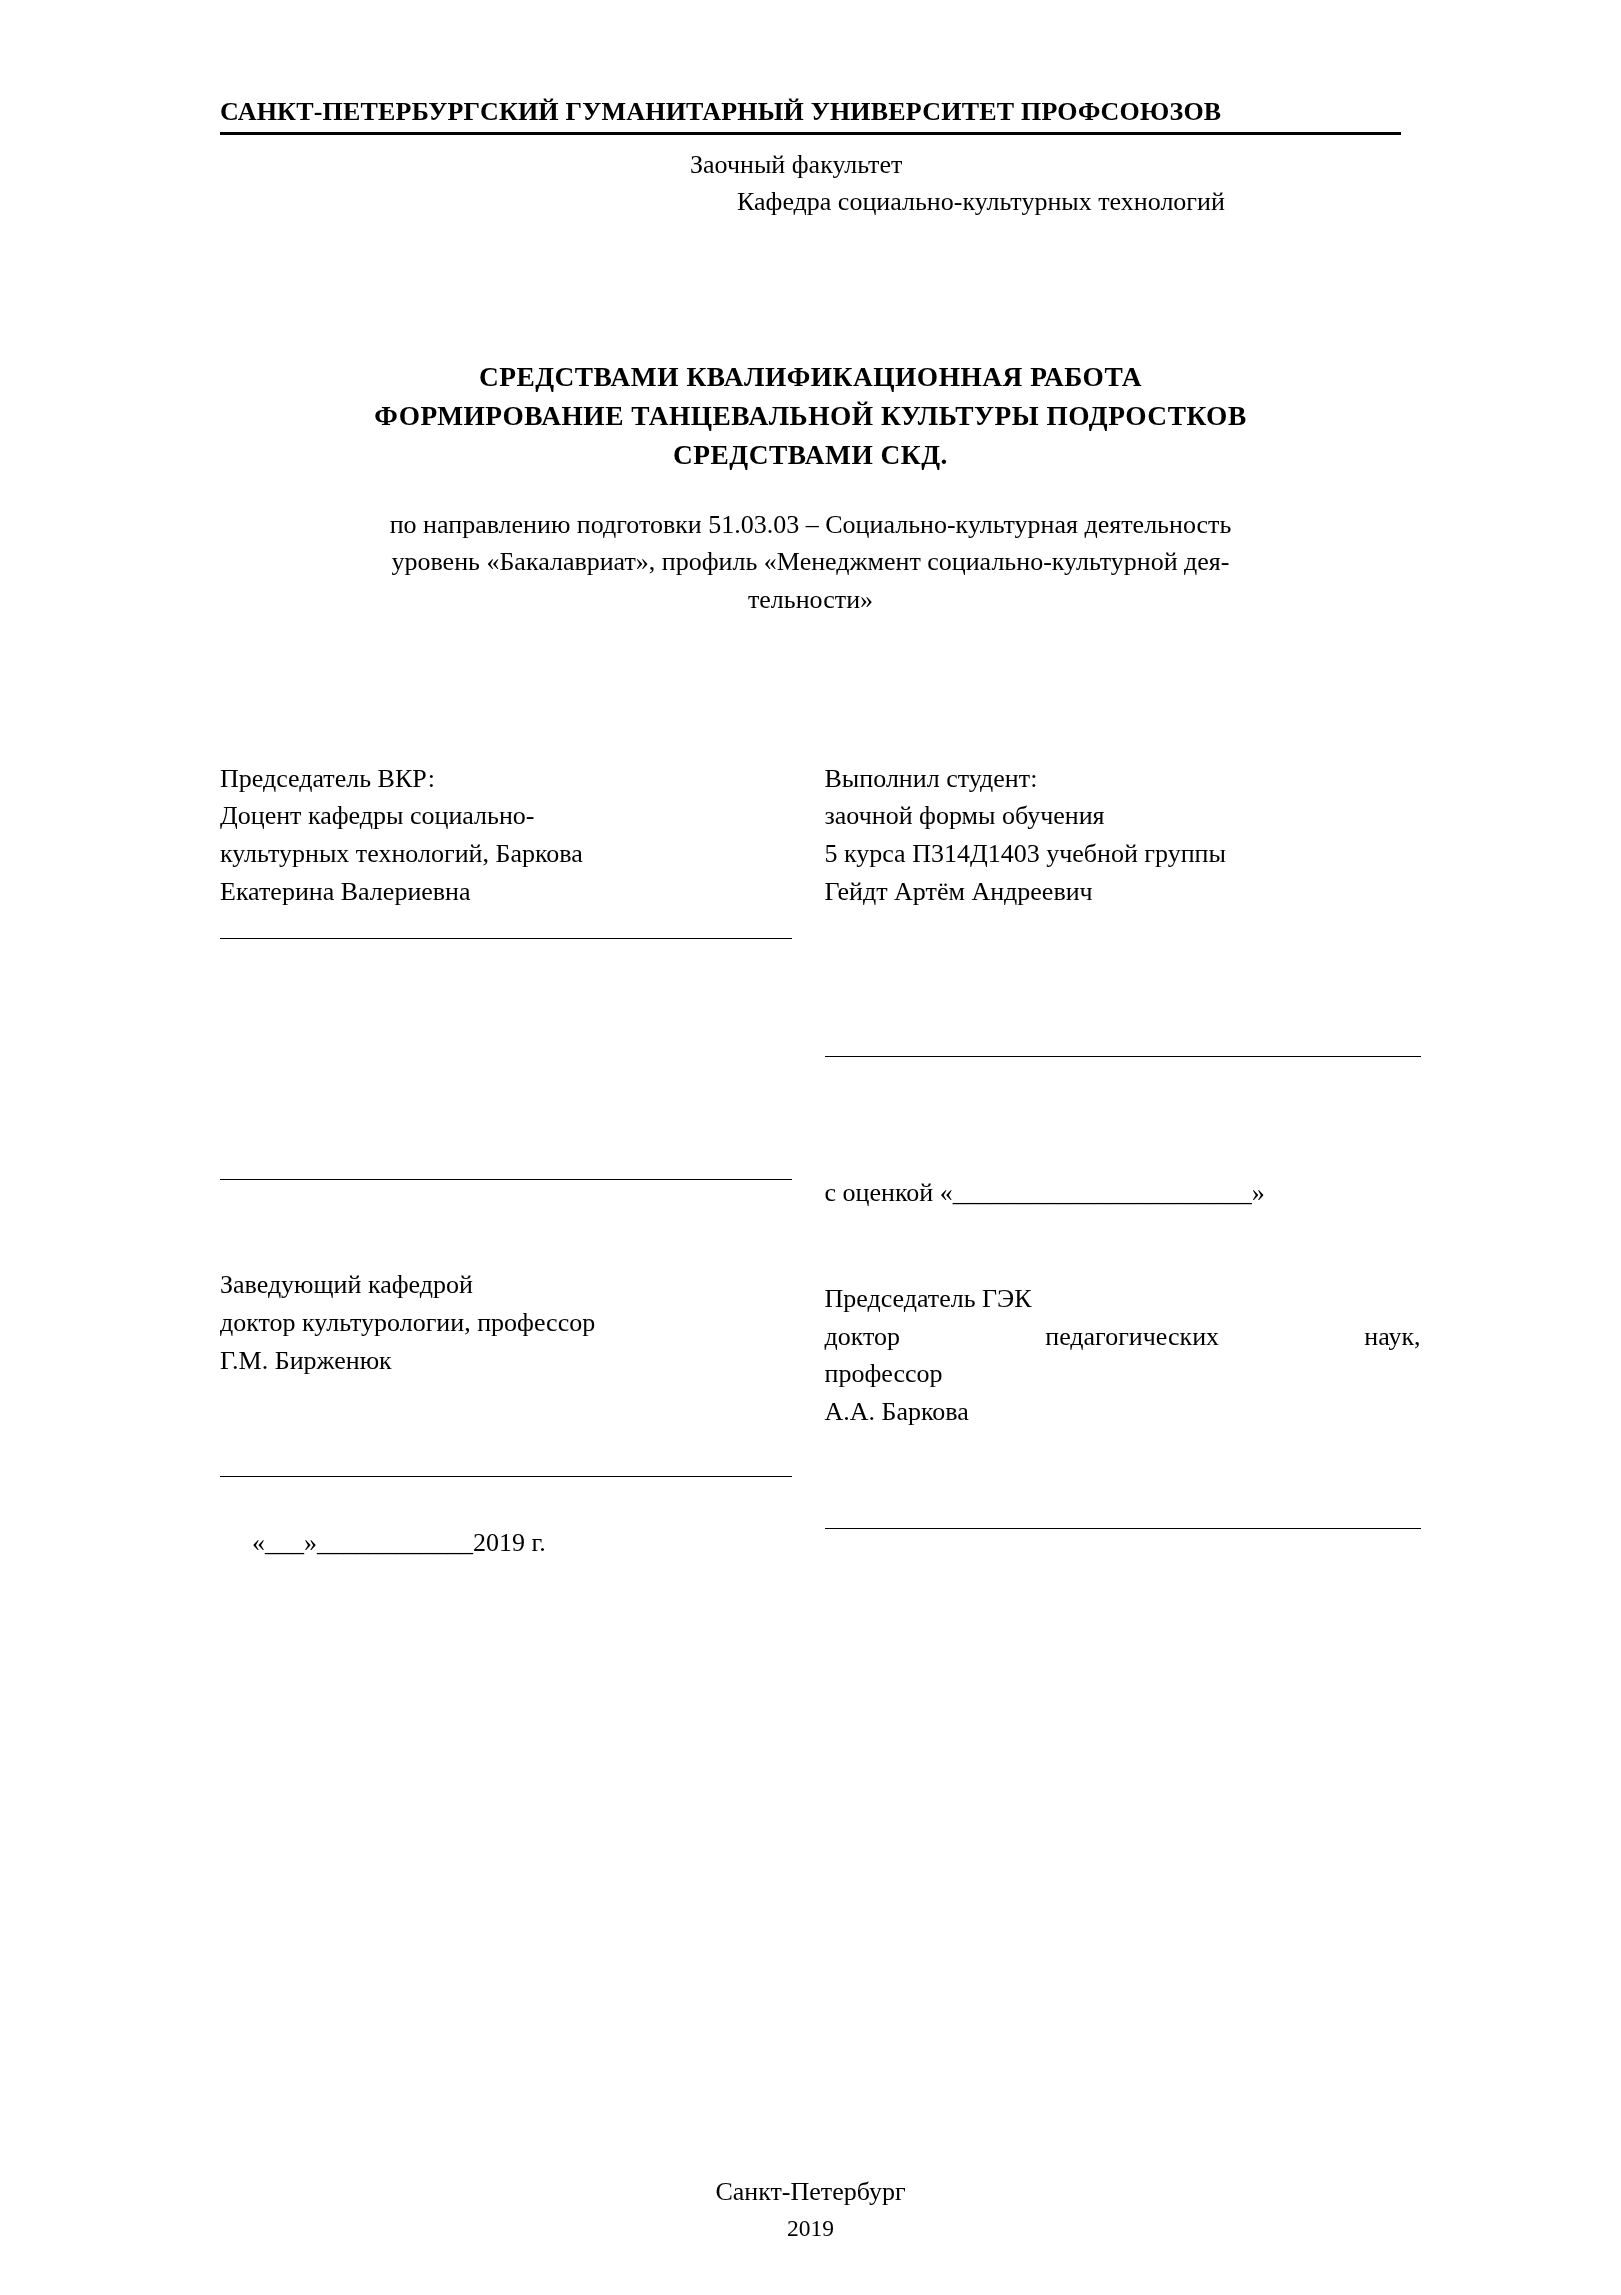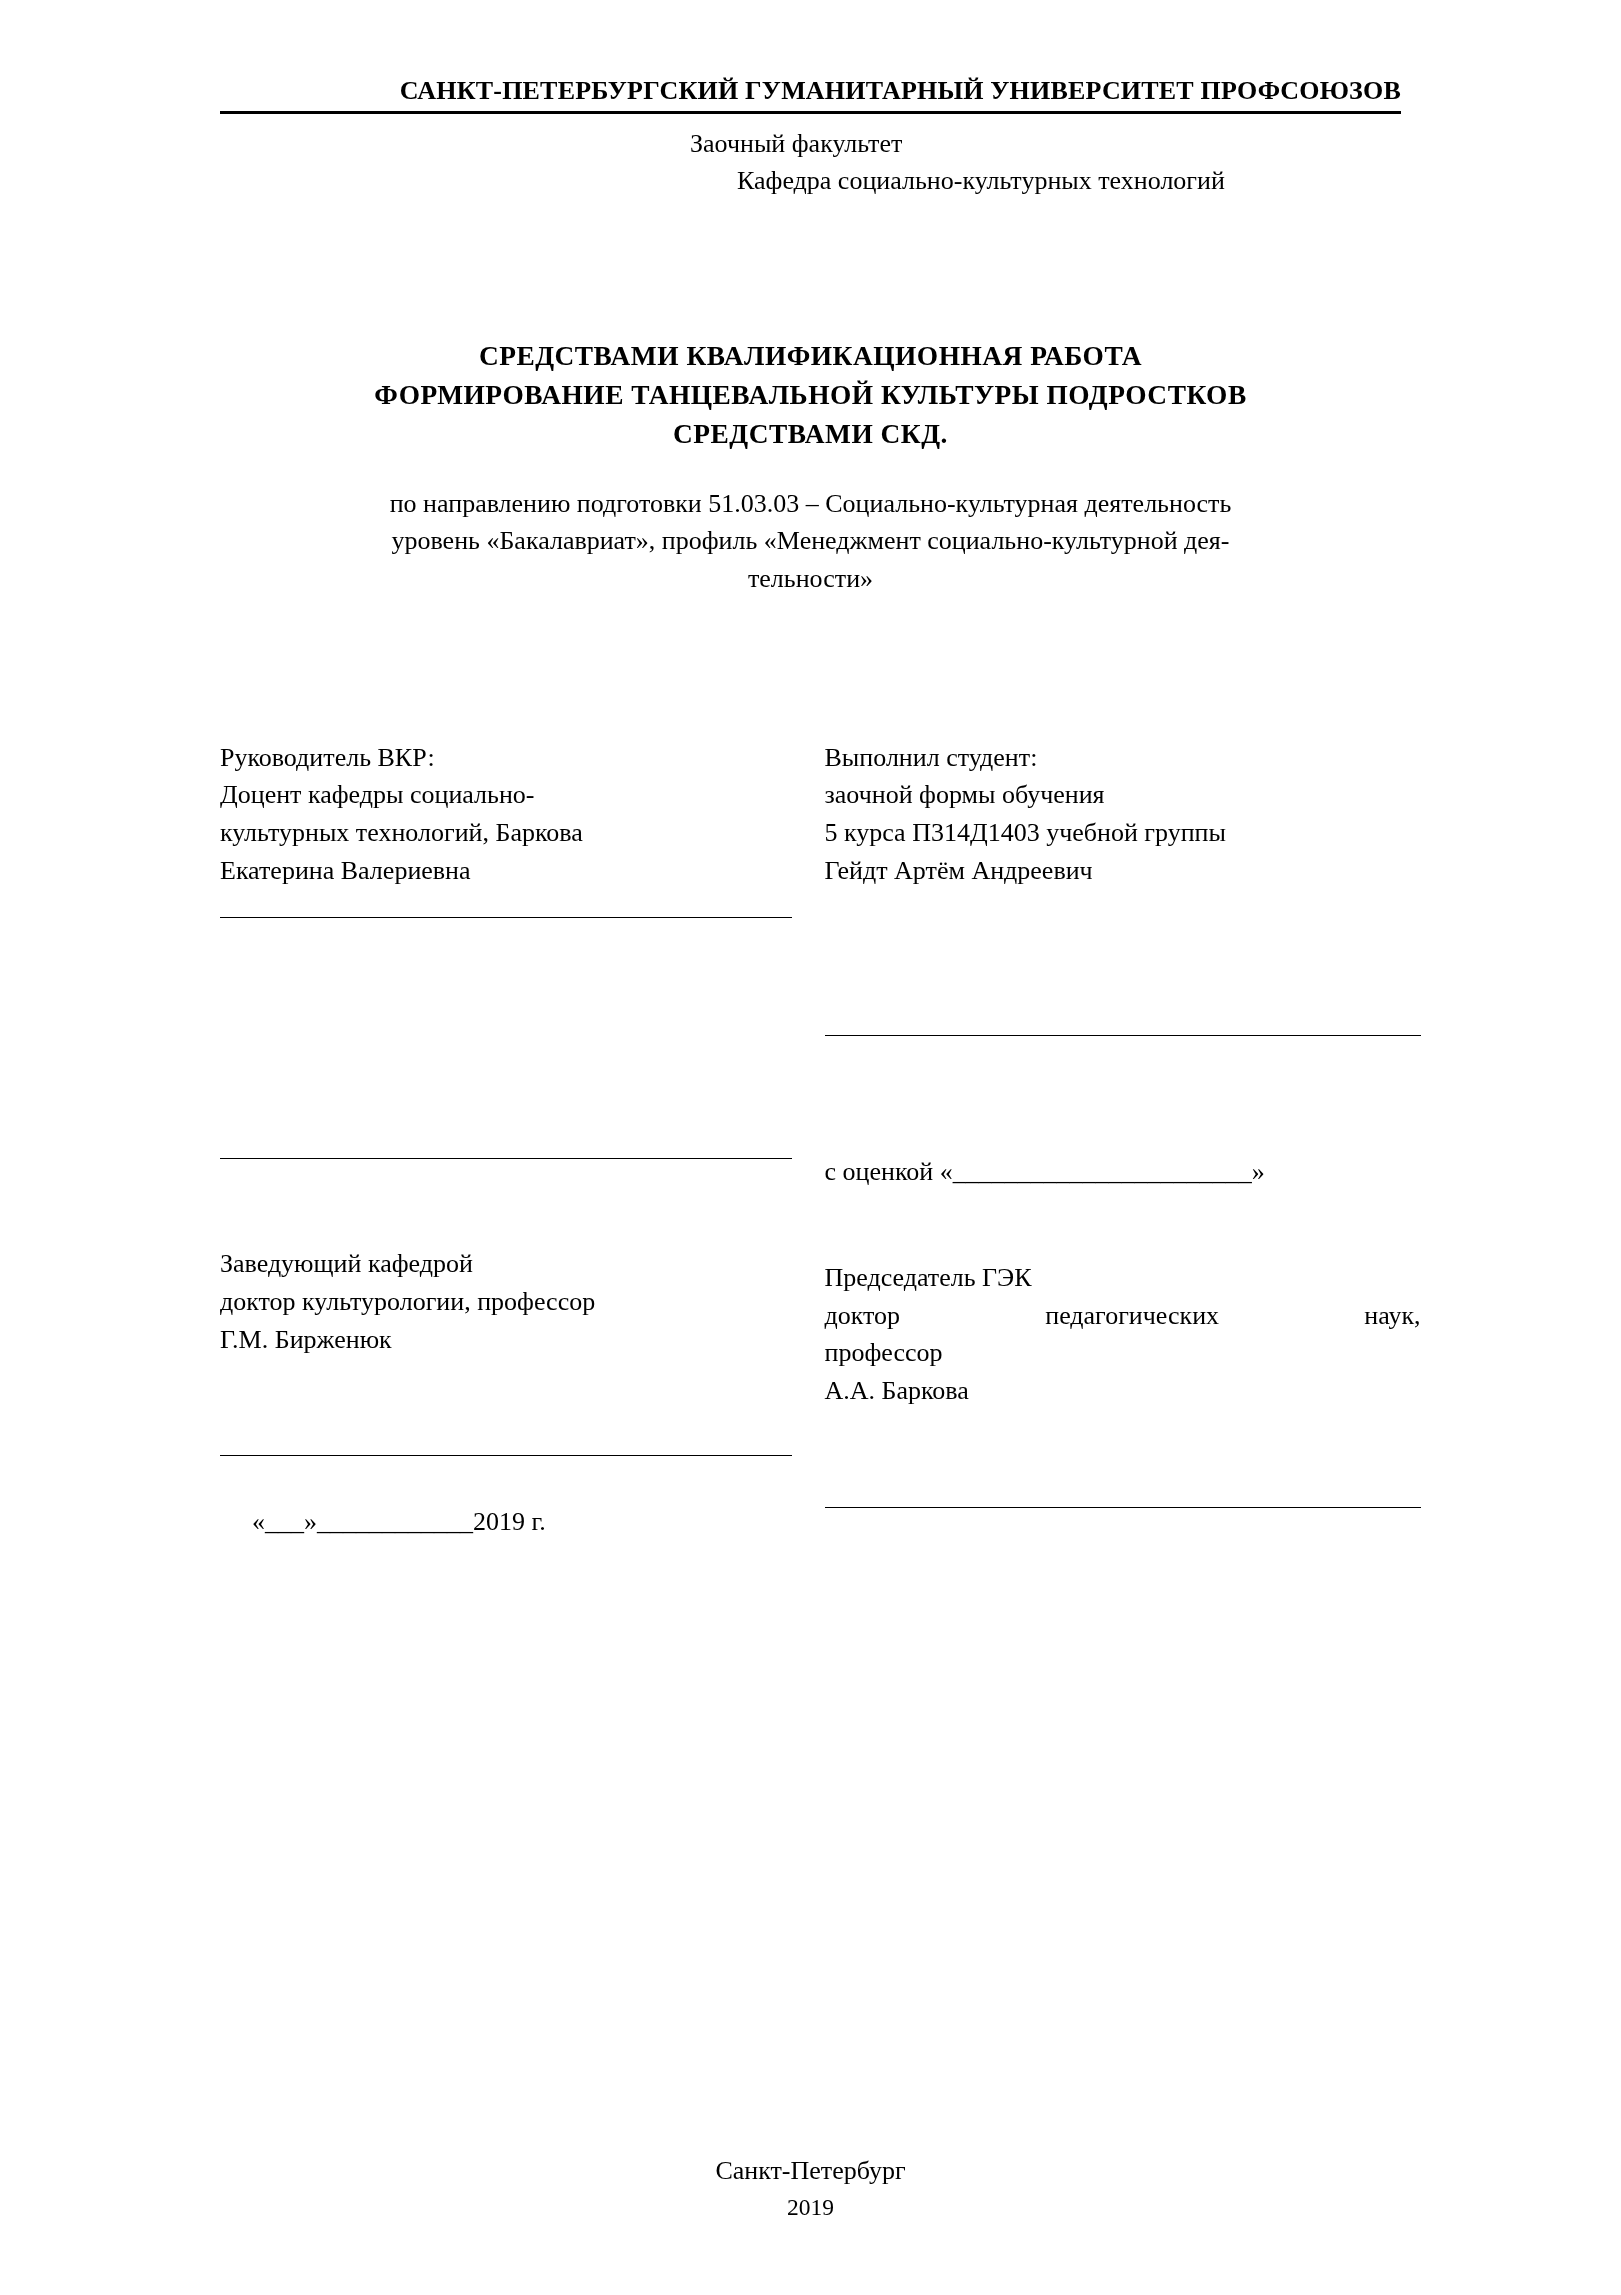--- a/index.html
+++ b/index.html
@@ -18,22 +18,22 @@
   .page {
     position: relative;
     width: 1621px;
     height: 2295px;
     box-sizing: border-box;
     padding: 0 220px;
   }
 
   
   .univ-header {
-    margin-top: 76px;
-    text-align: right;
+    margin-top: 97px;
+    text-align: left;
     font-weight: bold;
     font-size: 26px;
     letter-spacing: 0.2px;
     white-space: nowrap;
   }
   .univ-rule {
     border-bottom: 3.1px solid #000;
     margin: 4.7px 0 0 0;
     width: 100%;
   }
@@ -179,21 +179,21 @@
 
   <div class="direction-block">
     <span class="l1">по направлению подготовки 51.03.03 – Социально-культурная деятельность</span>
     <span class="l2">уровень «Бакалавриат», профиль «Менеджмент социально-культурной дея-</span>
     <span class="l3">тельности»</span>
   </div>
 
   <div class="cols">
 
     <div class="col-left">
-      <div class="line-row">Руководитель ВКР:</div>
+      <div class="line-row">Председатель ВКР:</div>
       <div class="line-row">Доцент кафедры социально-</div>
       <div class="line-row">культурных технологий, Баркова</div>
       <div class="line-row">Екатерина Валериевна</div>
 
       <div class="sig-rule rule-left"></div>
 
       <div class="spacer-1"></div>
       <div class="spacer-2"></div>
 
       <div class="sig-rule rule-left"></div>

